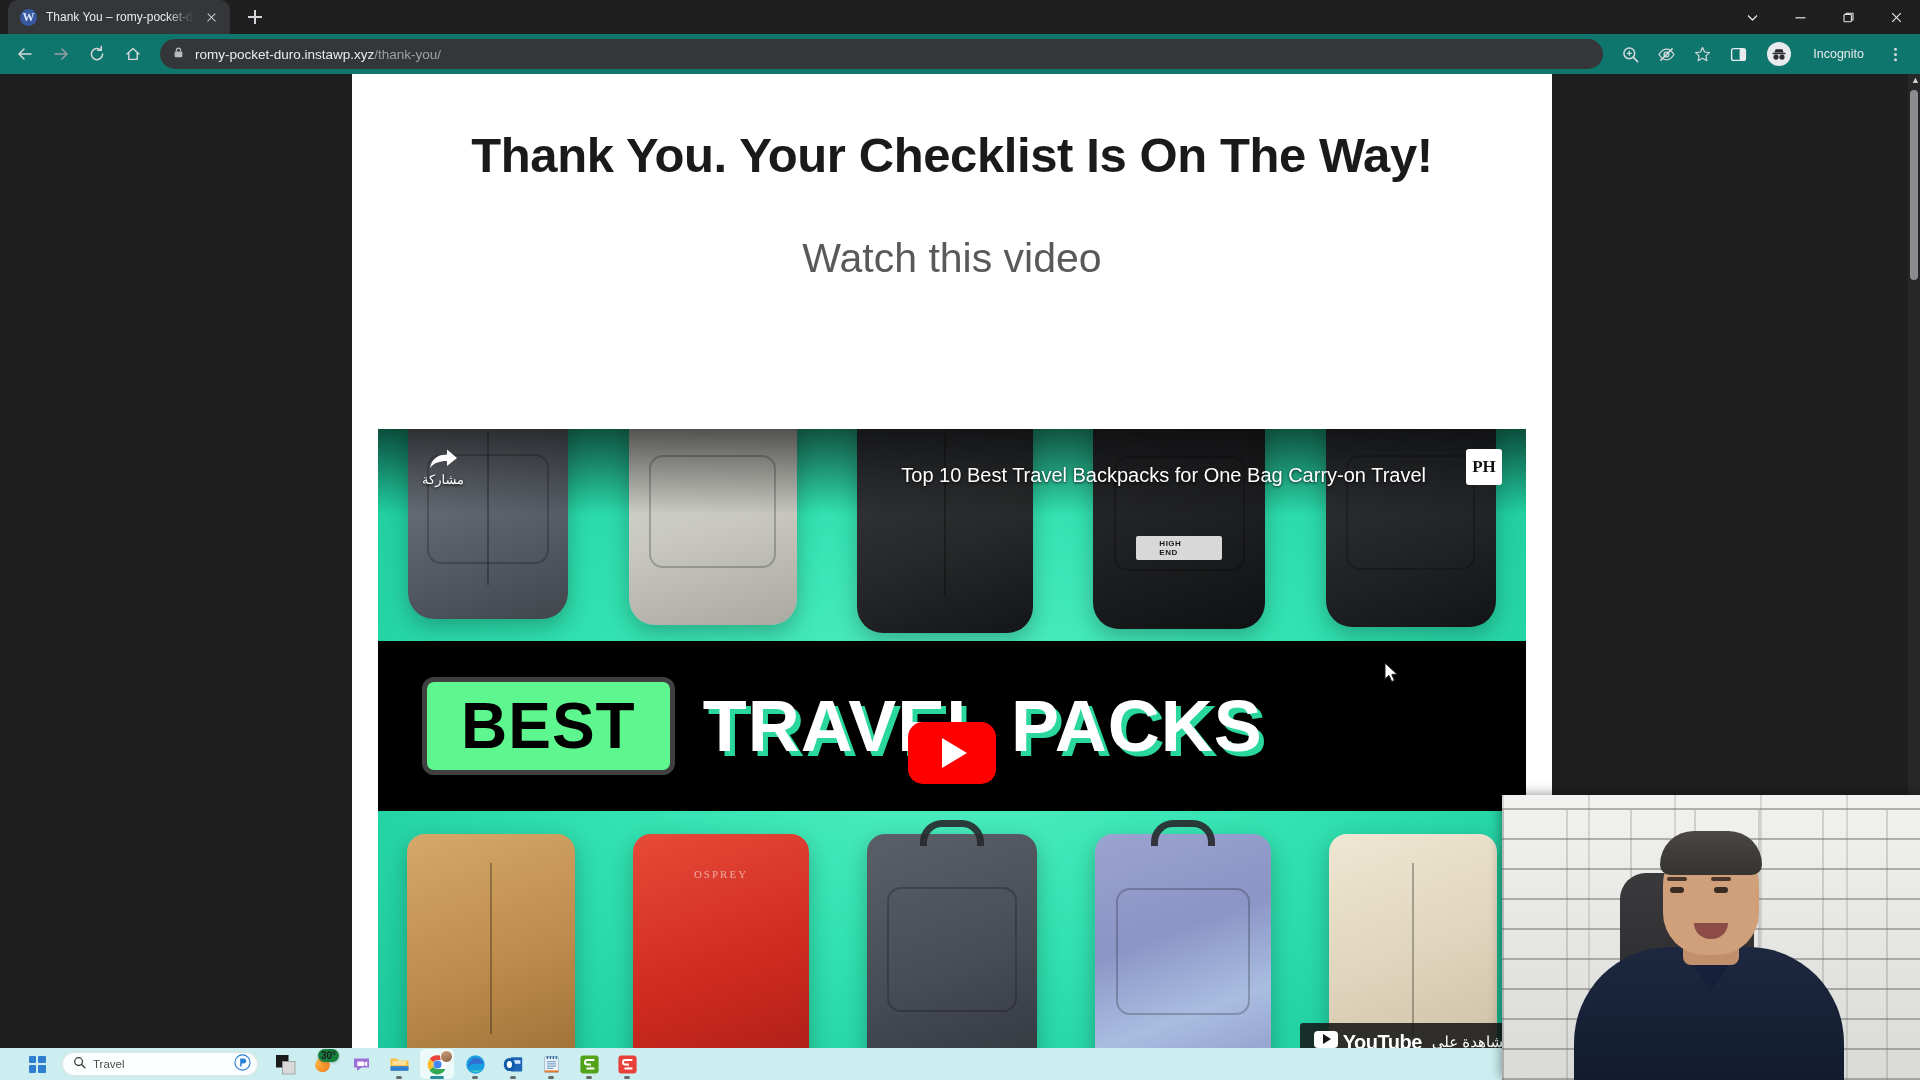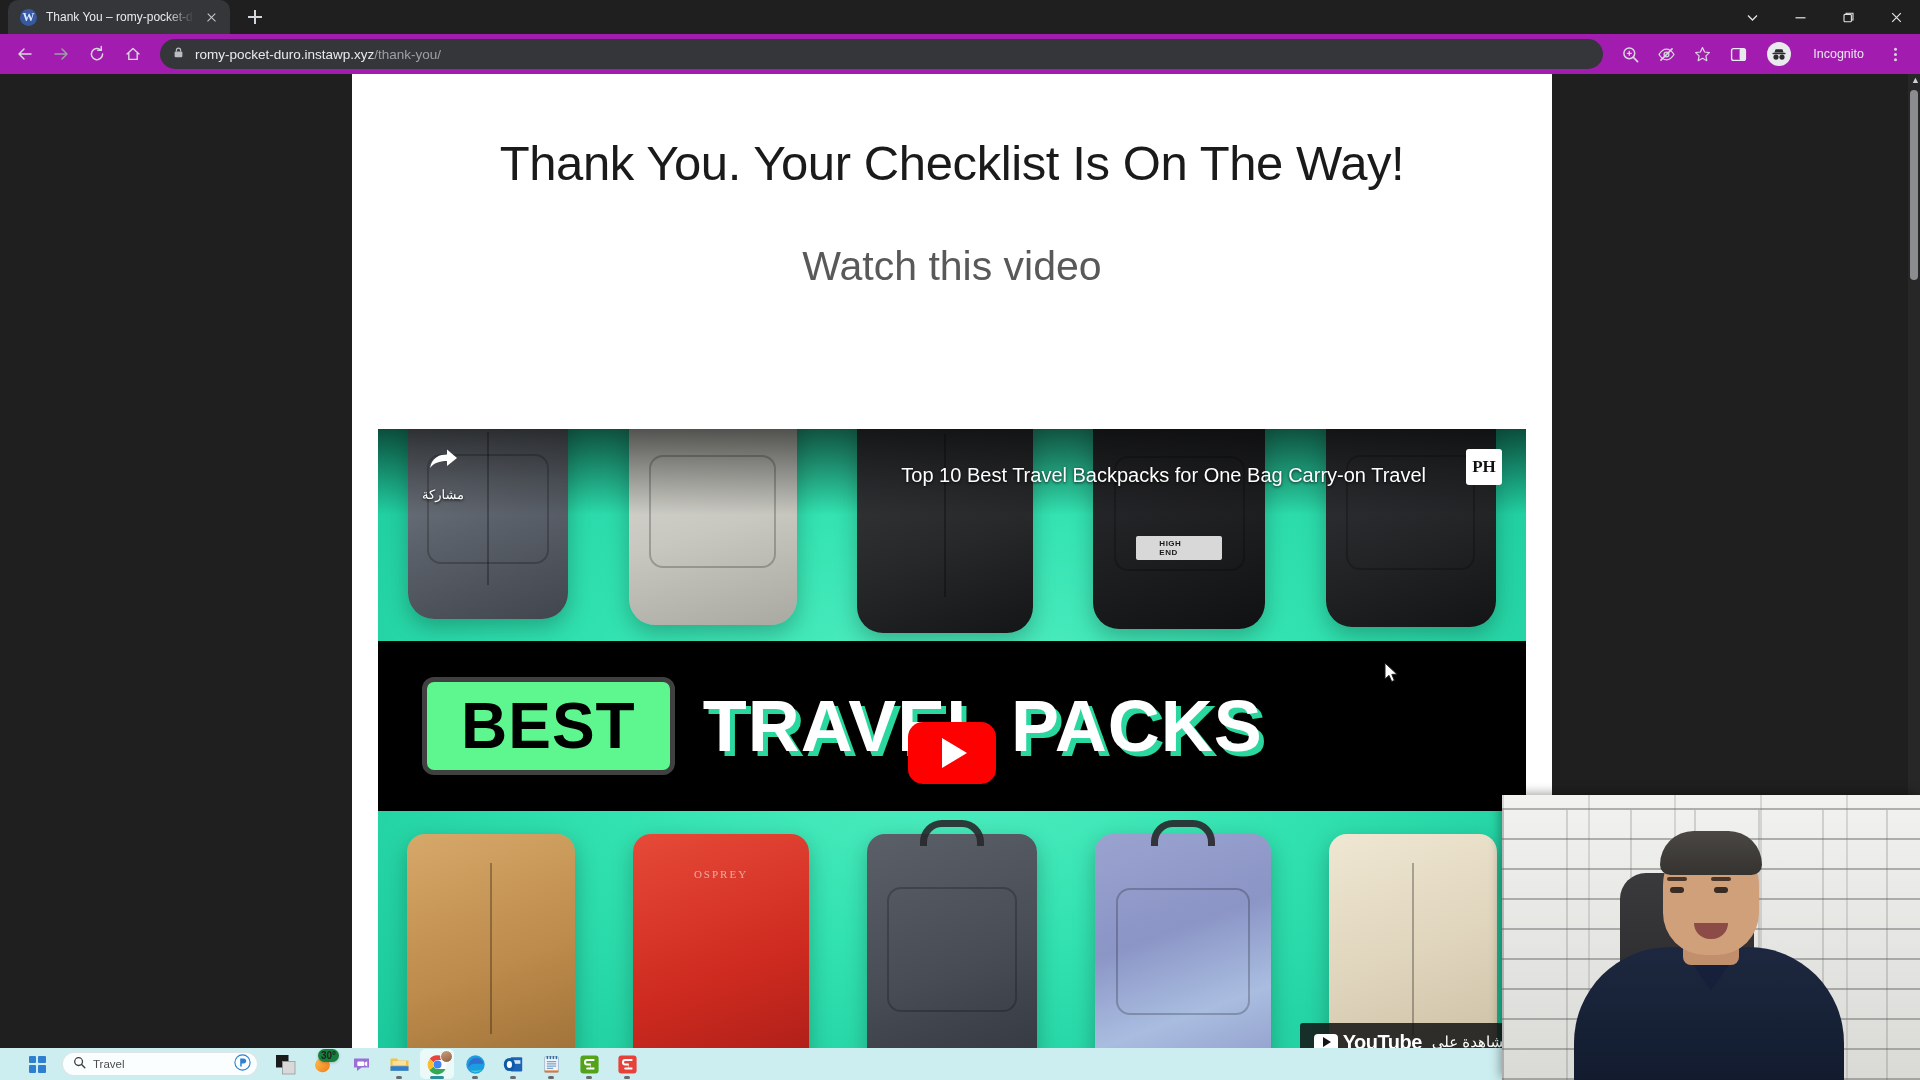--- a/index.html
+++ b/index.html
@@ -143,21 +143,21 @@
   }
   .wc {
     width: 48px; height: 34px; display:flex; align-items:center; justify-content:center;
     color: #e2e4e7; font-size: 13px;
   }
   .wc svg { display:block; }
 
   
   .toolbar {
     height: 40px; display: flex; align-items: center; gap: 2px;
-    padding: 0 8px; background: #a21caf;
+    padding: 0 8px; background: #0f766e;
   }
   .tb-btn {
     width: 34px; height: 34px; border-radius: 50%;
     display:flex; align-items:center; justify-content:center;
     color: #d6d8db;
   }
   .omnibox {
     flex: 1 1 auto; height: 30px; margin: 0 8px;
     background: #35363a; border-radius: 16px;
     display: flex; align-items: center; padding: 0 12px; gap: 10px;
@@ -193,23 +193,23 @@
   .scroll-arrow { position:absolute; left:3px; color:#cfd2d6; font-size:9px; }
 
   
   .page-card {
     position: absolute; left: 352px; top: 0; width: 1200px; height: 100%;
     background: #ffffff;
     padding-top: 32px;
   }
   h1.headline {
     text-align: center; font-size: 49px; line-height: 1.2;
-    font-weight: 400; color: #1a1a1a; letter-spacing: -0.4px;
+    font-weight: 700; color: #1a1a1a; letter-spacing: -0.4px;
     font-family: "Liberation Sans", sans-serif;
-    margin-top: 28px;
+    margin-top: 20px;
   }
   h2.subhead {
     text-align: center; font-size: 41px; font-weight: 400;
     color: #595959; margin-top: 50px;
     font-family: "Liberation Sans", sans-serif;
   }
 
   
   .yt-embed {
     position: absolute; left: 26px; top: 355px;
@@ -299,21 +299,21 @@
   }
   .yt-channel {
     position:absolute; right: 24px; top: 20px; width: 36px; height: 36px;
     background: #fff; border-radius: 3px;
     display:flex; align-items:center; justify-content:center;
     color: #111; font-size: 17px; font-weight: 800;
     font-family: "Liberation Serif", serif;
   }
   .yt-share {
     position:absolute; left: 28px; top: 18px; width: 74px;
-    display:flex; flex-direction: column; align-items:center; gap:16px;
+    display:flex; flex-direction: column; align-items:center; gap:1px;
     color:#fff;
   }
   .yt-share .lbl {
     font-size: 13px; text-shadow: 0 1px 3px rgba(0,0,0,.9);
     direction: rtl;
   }
   .yt-playbtn {
     position:absolute; left: 50%; top: 50%; transform: translate(-50%,-50%);
     width: 88px; height: 62px; background: #ff0000; border-radius: 15px;
     display:flex; align-items:center; justify-content:center;
@@ -324,21 +324,21 @@
     border-top: 15px solid transparent;
     border-bottom: 15px solid transparent;
   }
   .yt-watch {
     position:absolute; right: 0px; bottom: 16px;
     background: rgba(20,20,20,.86); color:#fff;
     height: 38px; padding: 0 14px; border-radius: 3px;
     display:flex; align-items:center; gap: 10px; direction: rtl;
   }
   .yt-watch .ytlogo {
-    display:flex; align-items:center; gap:5px;
+    display:flex; align-items:flex-start; gap:5px;
     font-size: 20px; font-weight: 800; letter-spacing: -.5px;
     font-family: "Liberation Sans", sans-serif; direction: ltr;
   }
   .yt-watch .ytlogo .sq {
     width: 24px; height: 17px; background:#fff; border-radius: 4px;
     display:flex; align-items:center; justify-content:center;
   }
   .yt-watch .ytlogo .sq::after {
     content:''; width:0;height:0;margin-left:2px;
     border-left: 8px solid #141414;

